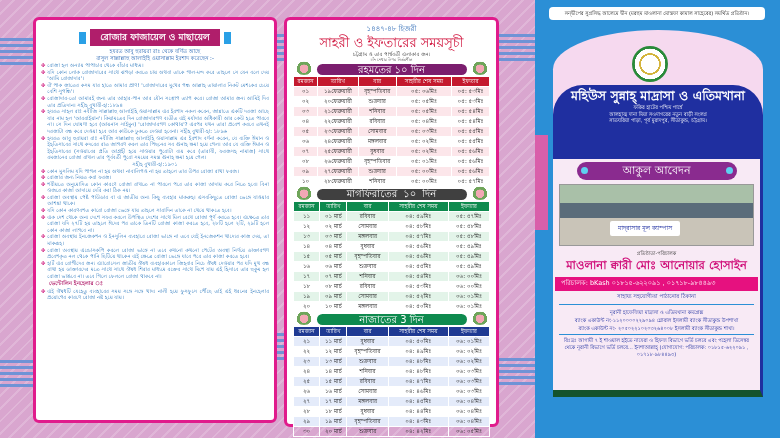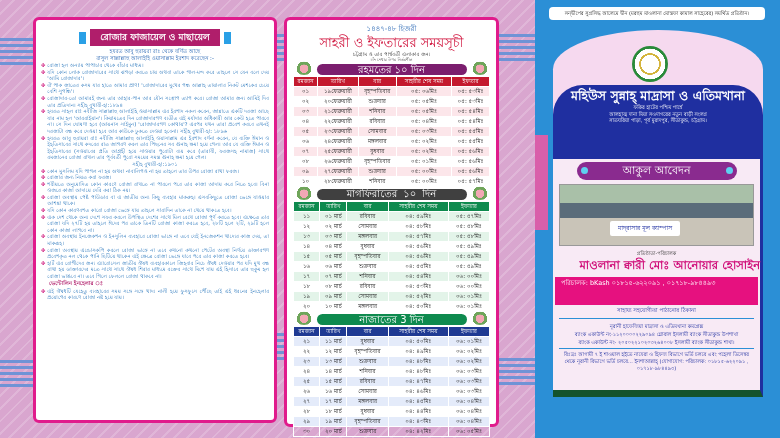--- a/index.html
+++ b/index.html
@@ -38,22 +38,22 @@
 .blue-title{position:absolute;left:18px;top:85px;width:210px;height:74px;background:#1f2fa0;border-radius:30px 30px 0 0;color:#fff;text-align:center;padding-top:2px}
 .blue-title .t1{font-size:12.5px;font-weight:bold;line-height:17px}
 .blue-title .t2{font-size:5px;line-height:6.5px}
 .card{position:absolute;left:18px;top:159px;width:210px;height:238px;background:#f8eaf5;border-right:3px solid #1f2fa0;border-bottom:7px solid #14532d}
 .appeal{margin:3px auto 0;width:160px;height:18px;border-radius:9px;background:#8a2b8f;color:#fff;text-align:center;font-size:11px;line-height:18px;position:relative}
 .appeal:before,.appeal:after{content:"";position:absolute;top:5px;width:7px;height:7px;border-radius:50%;background:#5ed0f0}
 .appeal:before{left:4px}.appeal:after{right:4px}
 .photo{margin:4px 6px 0;height:62px;position:relative;background:linear-gradient(#a9c0a8 0 30%,#5a6c7a 30% 55%,#c9c4b8 55% 100%);border:1px solid #999}
 .photo .cap{position:absolute;left:50px;top:36px;background:#fff;font-size:6px;color:#1f2fa0;padding:2px 8px;border-radius:2px}
 .founder-lbl{text-align:center;font-size:5px;color:#333;margin-top:4px}
-.founder{text-align:right;color:#d0107a;font-size:11.5px;font-weight:bold;line-height:15px}
-.bkash{margin:4px 2px 0;height:28px;background:#e6117f;color:#fff;font-size:6.5px;line-height:12px;padding-left:6px}
+.founder{text-align:center;color:#d0107a;font-size:11.5px;font-weight:bold;line-height:15px}
+.bkash{margin:4px 2px 0;height:14px;background:#e6117f;color:#fff;font-size:6.5px;line-height:12px;padding-left:6px}
 .help{text-align:center;font-size:5.5px;color:#1f2fa0;margin-top:2px}
 .bankinfo{border-top:1px solid #2b8fd6;margin:3px 6px 0;padding-top:3px;text-align:center;font-size:5px;line-height:8px;color:#1f2fa0}
 .notice{border-top:1px solid #2b8fd6;margin:2px 6px 0;padding-top:2px;text-align:center;font-size:5px;line-height:7px;color:#1f2fa0}
 .pinkbar{position:absolute;left:0;top:135px;width:13px;height:95px;background:#d95faa}
 </style>
 </head>
 <body>
 
 <div class="stripes" style="left:0;top:38px;width:36px">
     <span></span>

